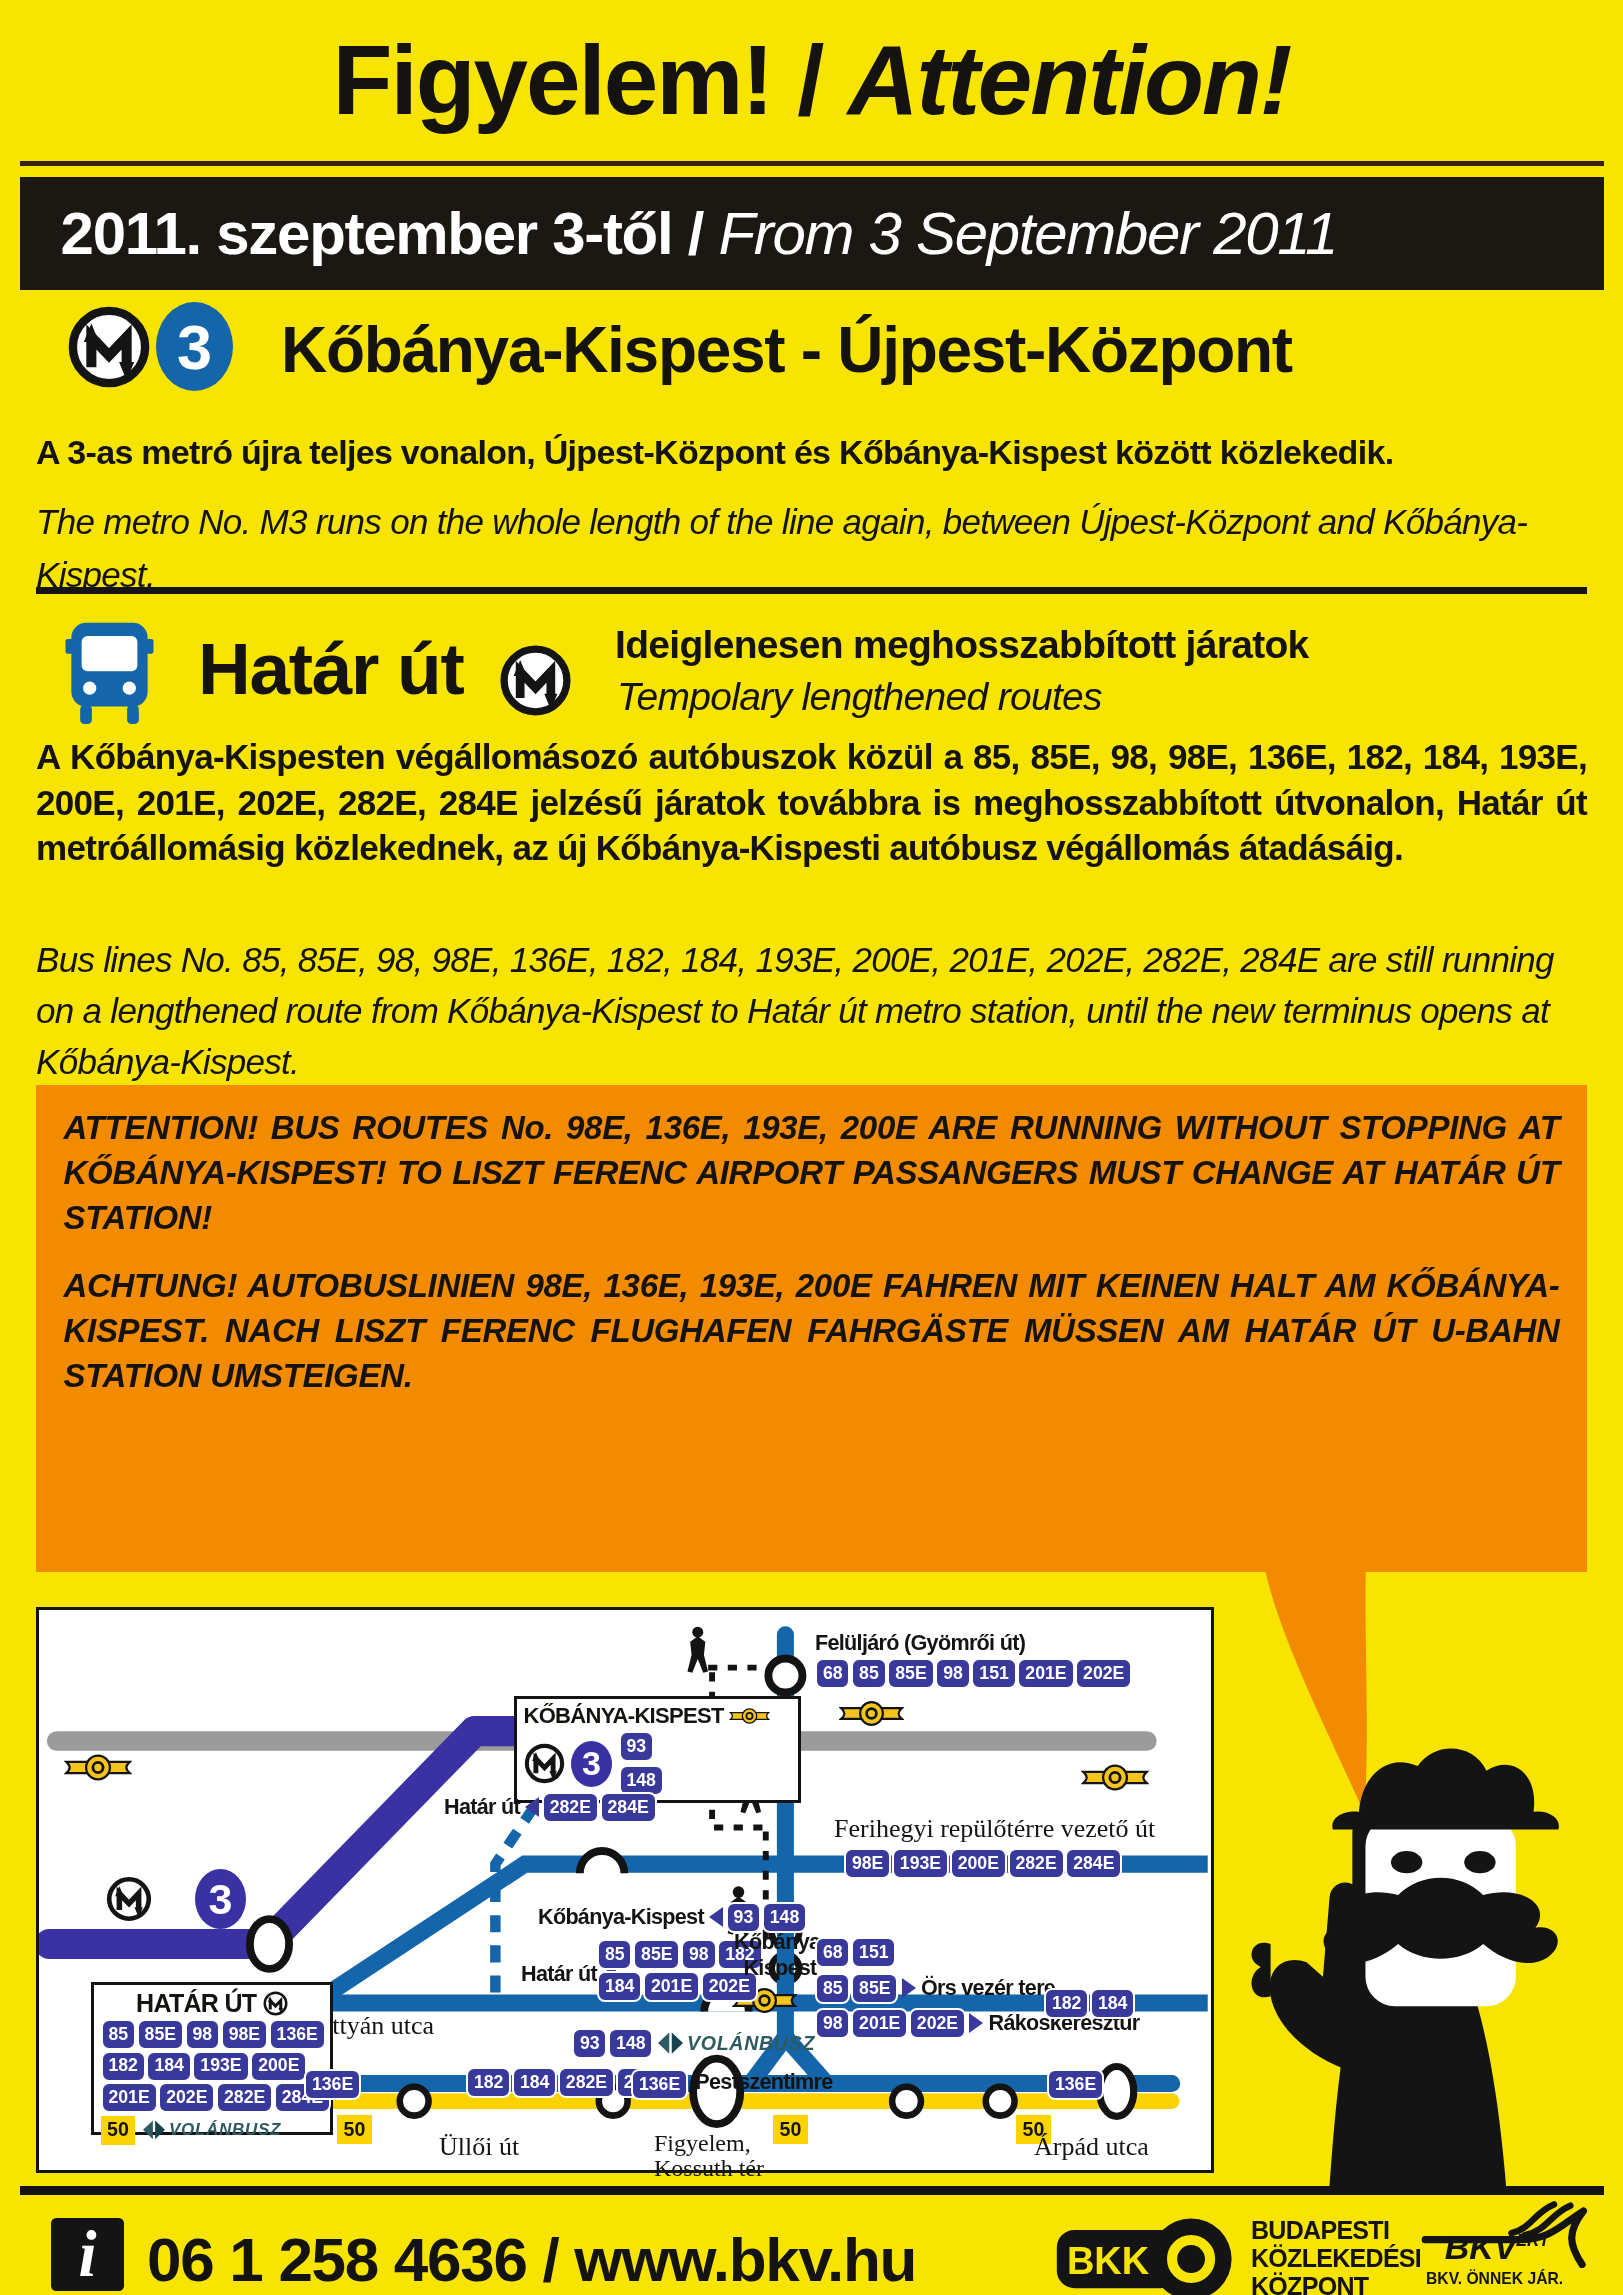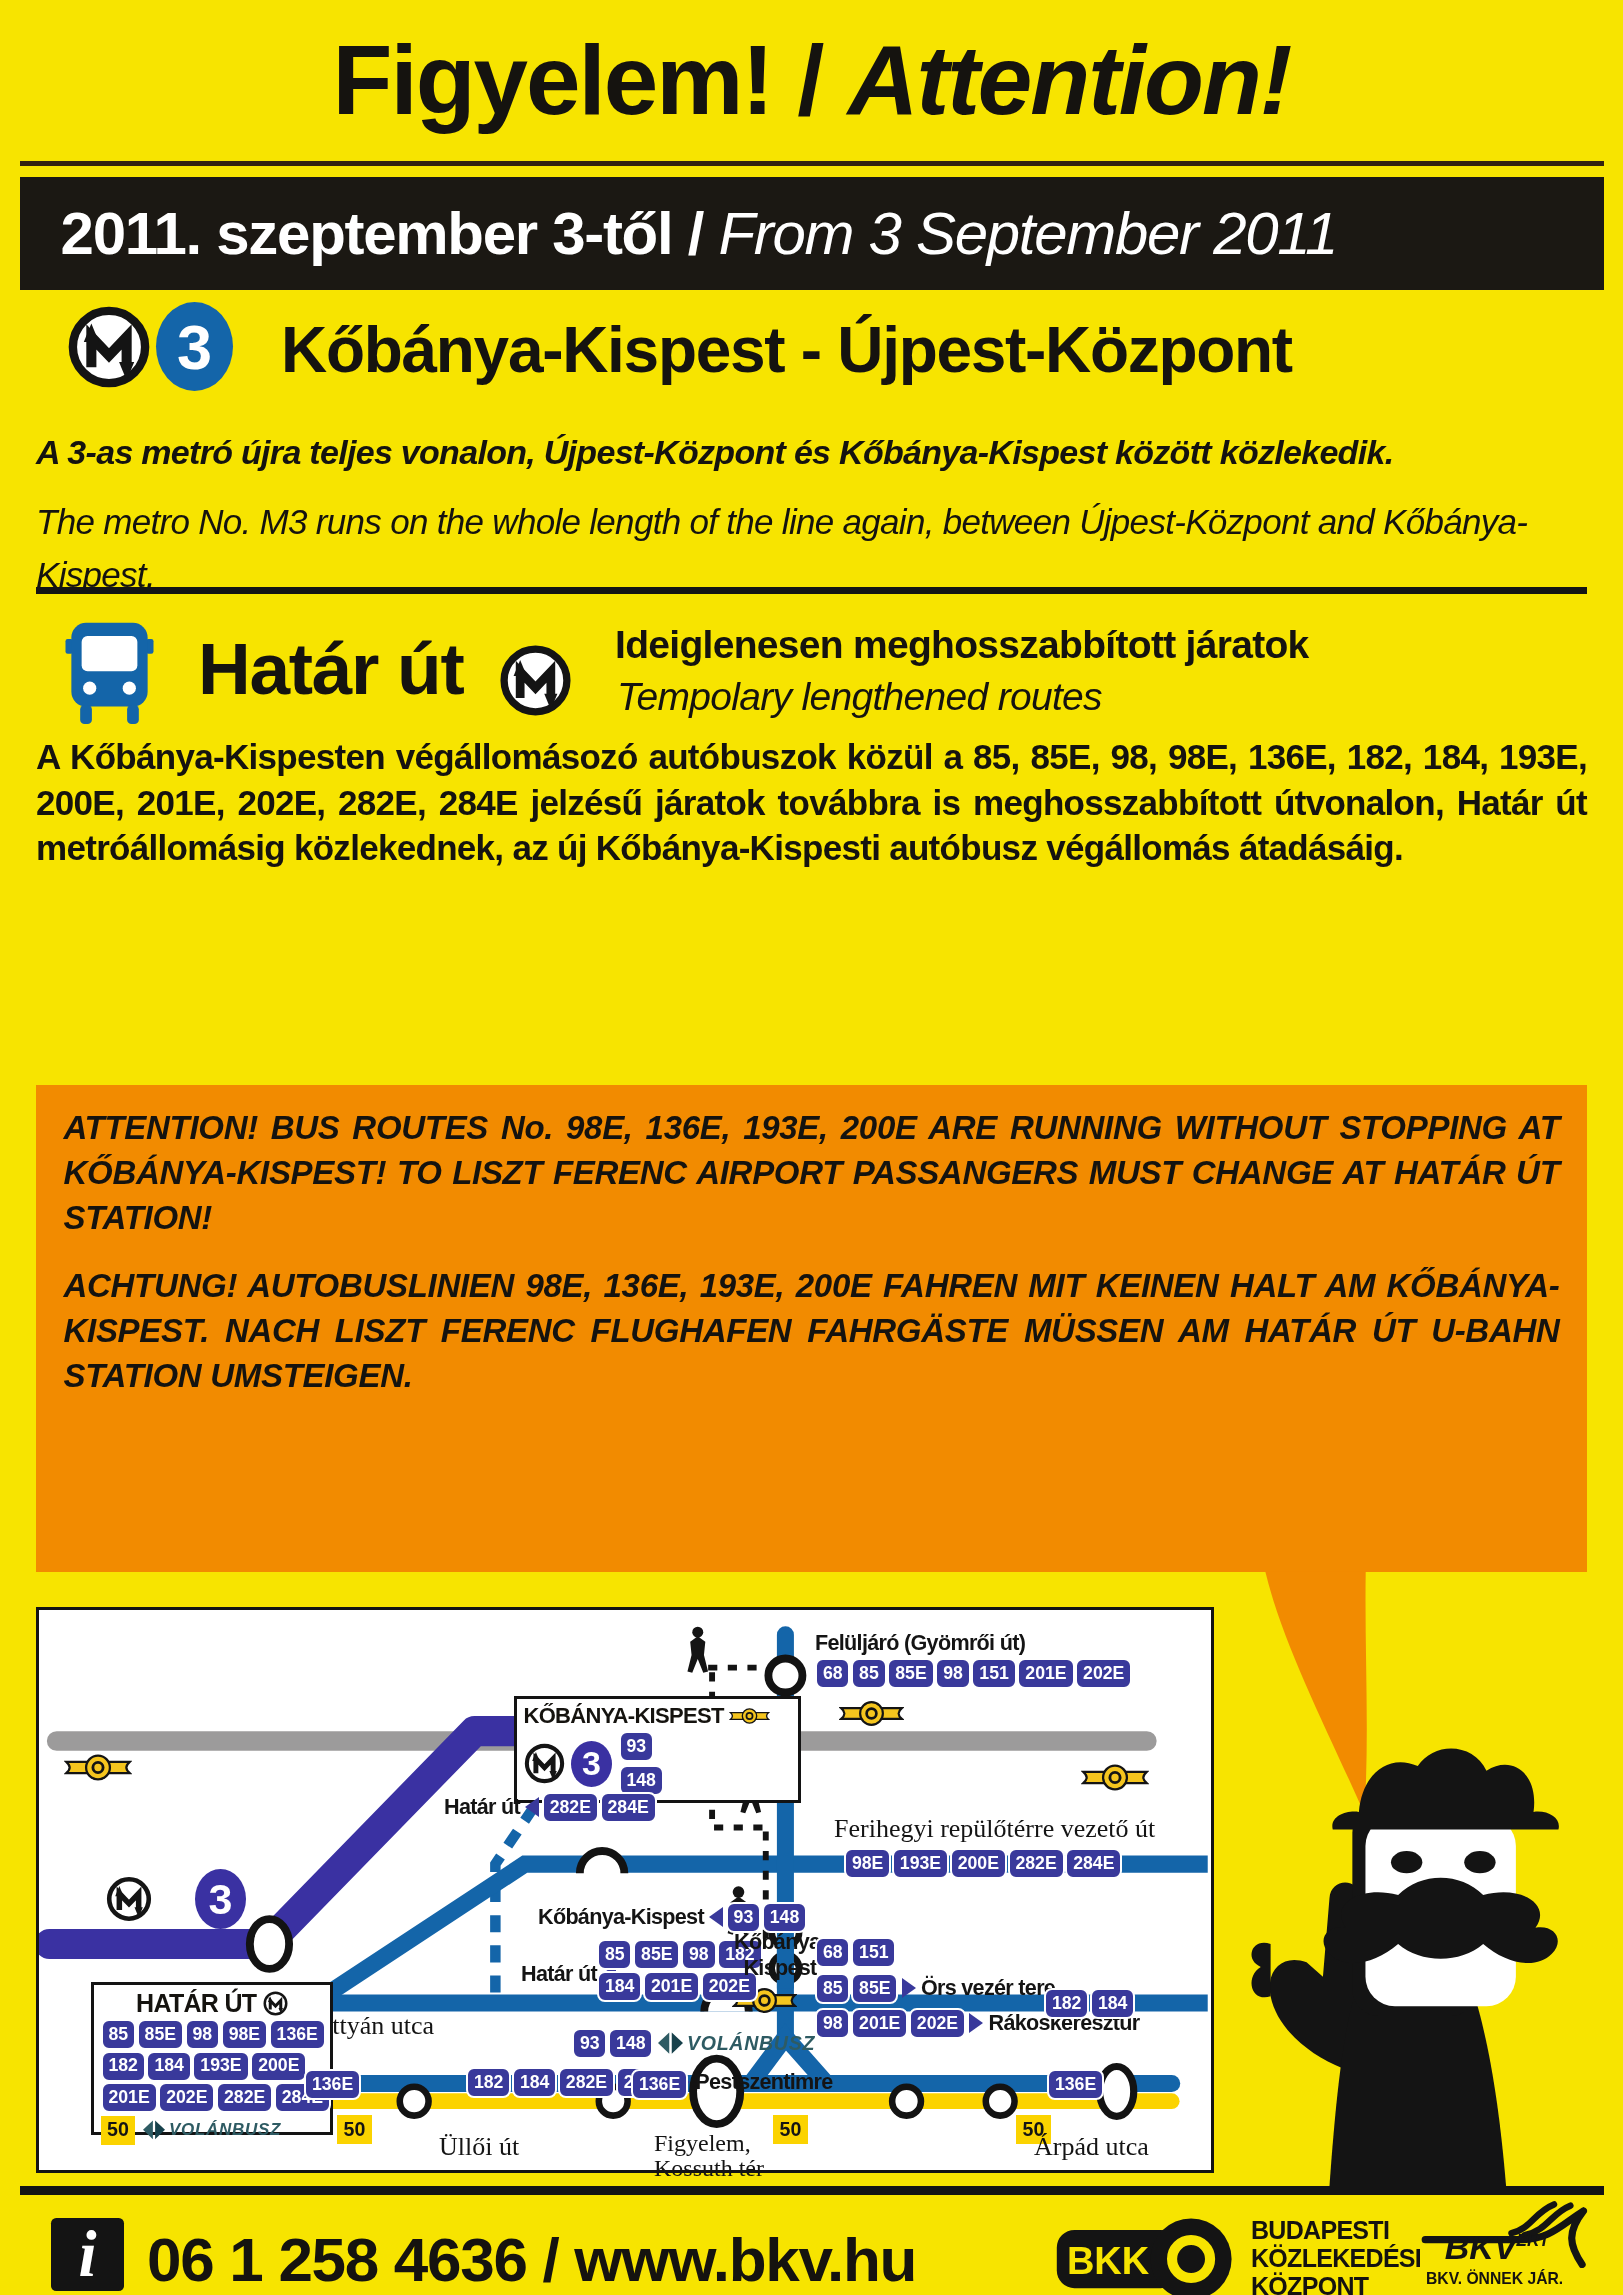--- a/index.html
+++ b/index.html
@@ -79,21 +79,21 @@
         <path d="M29 74 V38 L50 60 L71 38 V74" fill="none" stroke="#141414" stroke-width="12"></path>
         <path d="M20 44 L29 22 L38 44 Z" fill="#141414"></path>
         <path d="M62 68 L71 90 L80 68 Z" fill="#141414"></path>
       </svg>
     </div>
   <div class="abs roundel" style="left:156px;top:302px;width:77px;height:89px;font-size:63px;">
     <span>3</span>
   </div>
   <div class="abs route-head" style="left:281px;top:313px;">Kőbánya-Kispest - Újpest-Központ</div>
 
-  <div class="abs lead-hu" style="left:36px;top:433px;width:1551px;font-style:italic;">A 3-as metró újra teljes vonalon, Újpest-Központ és Kőbánya-Kispest között közlekedik.</div>
+  <div class="abs lead-hu" style="left:36px;top:433px;width:1551px;">A 3-as metró újra teljes vonalon, Újpest-Központ és Kőbánya-Kispest között közlekedik.</div>
   <div class="abs lead-en" style="left:36px;top:496px;width:1551px;">The metro No. M3 runs on the whole length of the line again, between Újpest-Központ and Kőbánya-Kispest.</div>
 
   <div class="abs divider" style="left:36px;top:587px;width:1551px;"></div>
 
   <div class="abs" style="left:65px;top:617px;width:89px;height:110px;" data-icon="bus">
       <svg viewBox="0 0 120 150">
         <g fill="#1465A9">
           <rect x="0" y="30" width="10" height="20" rx="3"></rect>
           <rect x="110" y="30" width="10" height="20" rx="3"></rect>
           <rect x="8" y="8" width="104" height="114" rx="20"></rect>
@@ -111,20 +111,21 @@
         <circle cx="50" cy="50" r="43" fill="#fff" stroke="#141414" stroke-width="10"></circle>
         <path d="M29 74 V38 L50 60 L71 38 V74" fill="none" stroke="#141414" stroke-width="12"></path>
         <path d="M20 44 L29 22 L38 44 Z" fill="#141414"></path>
         <path d="M62 68 L71 90 L80 68 Z" fill="#141414"></path>
       </svg>
     </div>
   <div class="abs sec-h-hu" style="left:615px;top:623px;">Ideiglenesen meghosszabbított járatok</div>
   <div class="abs sec-h-en" style="left:617px;top:675px;">Tempolary lengthened routes</div>
 
   <div class="abs para-hu" style="left:36px;top:734px;width:1551px;">A Kőbánya-Kispesten végállomásozó autóbuszok közül a 85, 85E, 98, 98E, 136E, 182, 184, 193E, 200E, 201E, 202E, 282E, 284E jelzésű járatok továbbra is meghosszabbított útvonalon, Határ út metróállomásig közlekednek, az új Kőbánya-Kispesti autóbusz végállomás átadásáig.</div>
+  <div class="abs para-en" style="left:36px;top:935px;width:1551px;">Bus lines No. 85, 85E, 98, 98E, 136E, 182, 184, 193E, 200E, 201E, 202E, 282E, 284E are still running on a lengthened route from Kőbánya-Kispest to Határ út metro station, until the new terminus opens at Kőbánya-Kispest.</div>
 
   <div class="abs warn-box" style="left:36px;top:1085px;width:1496px;height:445px;">
     <p class="warn-en">ATTENTION! BUS ROUTES No. 98E, 136E, 193E, 200E ARE RUNNING WITHOUT STOPPING AT KŐBÁNYA-KISPEST! TO LISZT FERENC AIRPORT PASSANGERS MUST CHANGE AT HATÁR ÚT STATION!</p>
     <p class="warn-de">ACHTUNG! AUTOBUSLINIEN 98E, 136E, 193E, 200E FAHREN MIT KEINEN HALT AM KŐBÁNYA-KISPEST. NACH LISZT FERENC FLUGHAFEN FAHRGÄSTE MÜSSEN AM HATÁR ÚT U-BAHN STATION UMSTEIGEN.</p>
   </div>
 
   <svg class="abs" style="left:1260px;top:1571px;" width="124" height="247" viewBox="0 0 190 378">
     <path d="M8 0 L162 0 C160 125 168 245 160 372 C105 246 36 116 8 0 Z" fill="#F28B00"></path>
   </svg>
 

